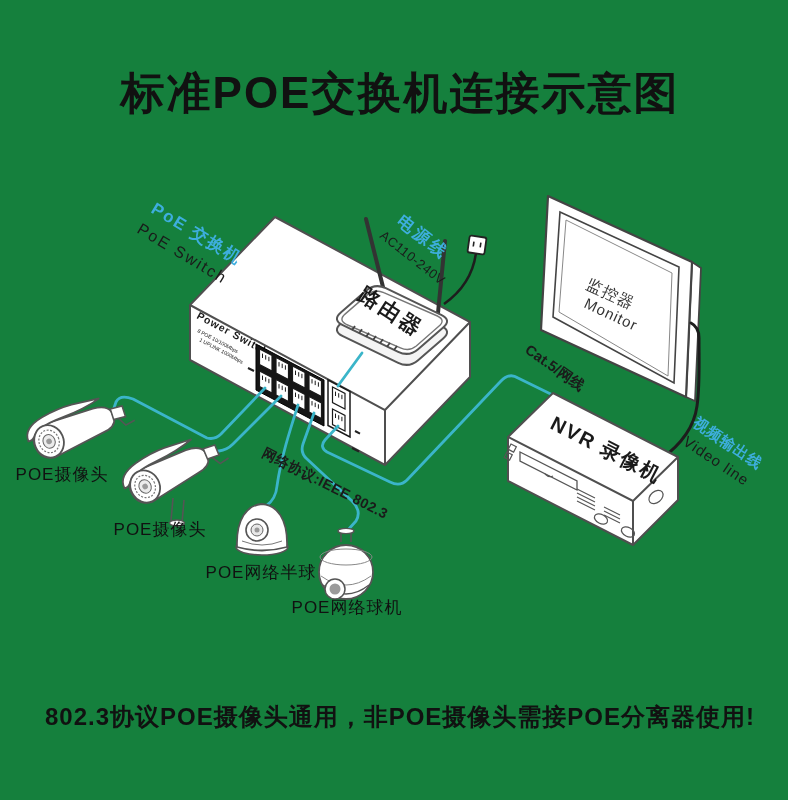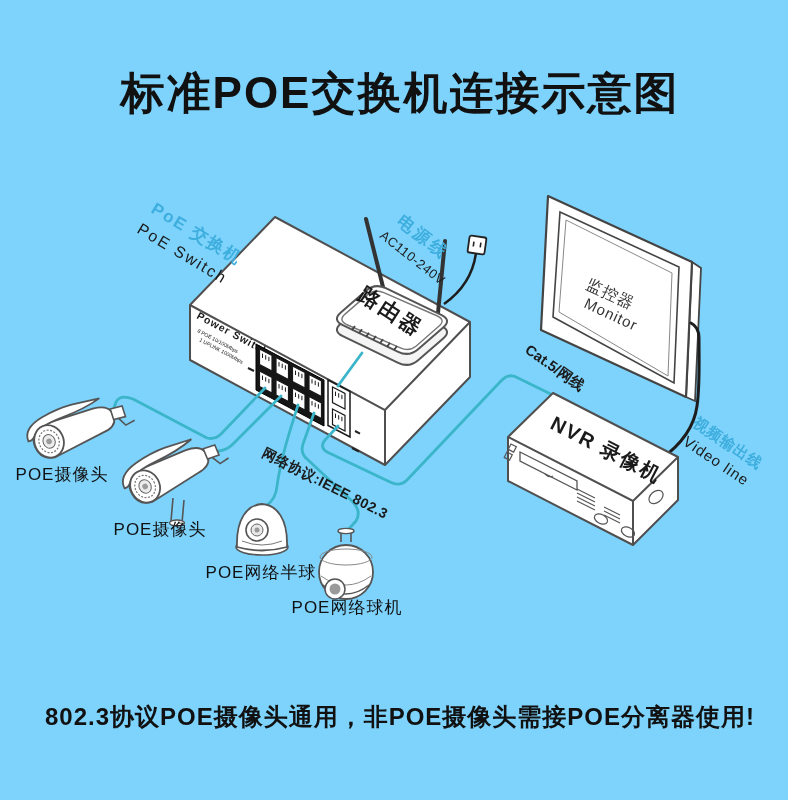--- a/index.html
+++ b/index.html
@@ -1,16 +1,16 @@
 <!DOCTYPE html>
 <html><head>
 <meta charset="utf-8">
 <style>
   html,body{margin:0;padding:0;background:#ffffff;}
-  .stage{position:relative;width:788px;height:800px;background:#7dd3fc;overflow:hidden;
+  .stage{position:relative;width:788px;height:800px;background:#15803d;overflow:hidden;
          font-family:"Liberation Sans","DejaVu Sans",sans-serif;}
   svg text{font-family:"Liberation Sans","DejaVu Sans",sans-serif;}
   .t-title{font-size:44px;font-weight:bold;letter-spacing:2px;fill:#111;}
   .t-footer{font-size:24px;font-weight:bold;letter-spacing:1px;fill:#111;}
   .t-cyan{fill:#3eaede;font-weight:bold;}
   .t-ink{fill:#1a1a1a;}
   .t-cam{font-size:17px;fill:#111;font-weight:500;letter-spacing:1px;}
 </style>
 </head>
 <body>

